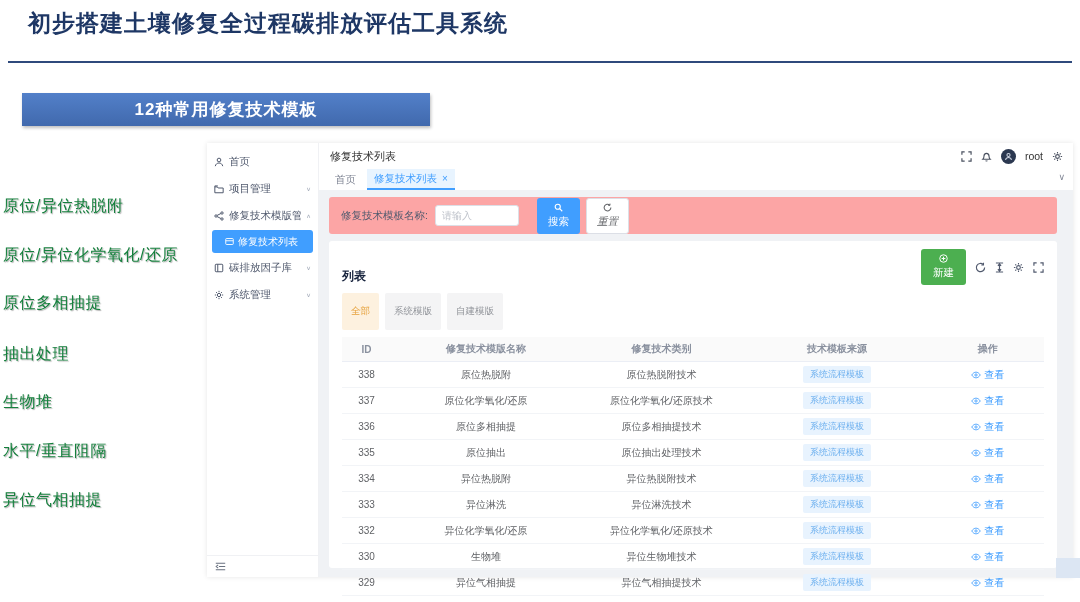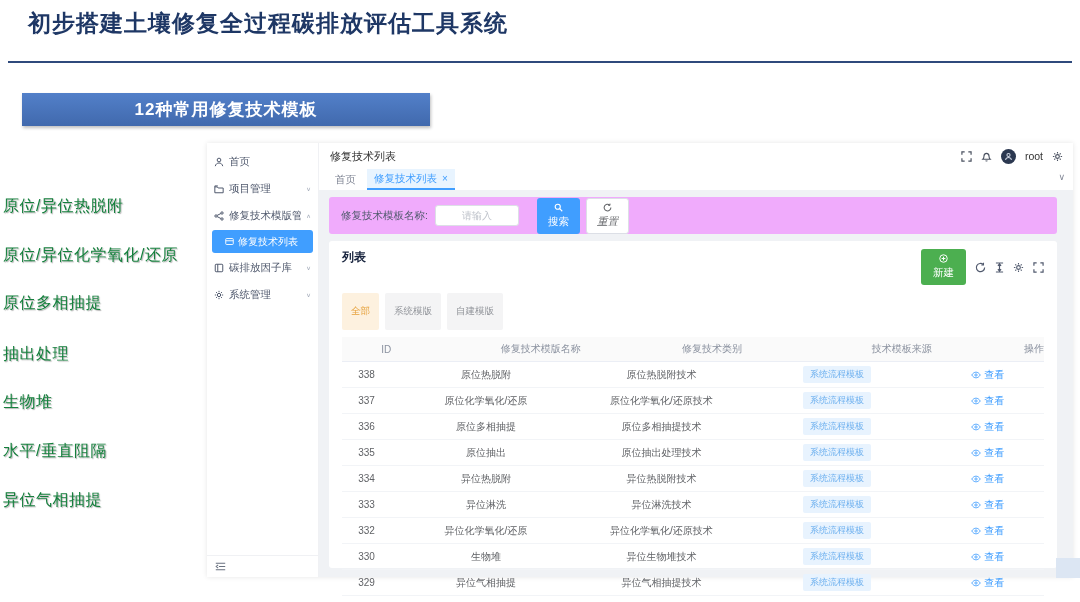--- a/index.html
+++ b/index.html
@@ -36,40 +36,40 @@
 
   .tabbar { height:21px; display:flex; align-items:stretch; padding-left:9px; gap:4px; flex:none; position:relative; }
   .tab { font-size:10.5px; color:#808695; display:flex; align-items:center; padding:0 7px; cursor:pointer; }
   .tab.active { background:#e8f4ff; color:#409eff; border-bottom:2px solid #409eff; gap:5px; }
   .tab .x { font-size:10px; }
   .tabbar-chev { position:absolute; right:8px; top:3px; font-size:9px; color:#808695; cursor:pointer; }
 
   .content { flex:1; background:#f0f2f5; padding:7px 16px 9px 10px; display:flex; flex-direction:column; gap:7px; min-height:0; }
 
   
-  .search-card { background:#f0abfc; border-radius:3px; height:37px; flex:none; display:flex; align-items:center; padding:0 12px; }
+  .search-card { background:#fca5a5; border-radius:3px; height:37px; flex:none; display:flex; align-items:center; padding:0 12px; }
   .search-label { font-size:10.5px; color:#515a6e; }
-  .search-input { width:84px; height:21px; border:1px solid #dcdfe6; border-radius:3px; margin-left:7px; padding:8px 6px; font-size:10px; color:#606266; font-family:"Liberation Sans",sans-serif; outline:none;text-align:center; }
+  .search-input { width:84px; height:21px; border:1px solid #dcdfe6; border-radius:3px; margin-left:7px; padding:8px 6px; font-size:10px; color:#606266; font-family:"Liberation Sans",sans-serif; outline:none; }
   .search-input::placeholder { color:#c0c4cc; }
   .btn { display:inline-flex; align-items:center; gap:3px; border-radius:3px; font-size:10.5px; padding:4px 10px; cursor:pointer; border:1px solid transparent; font-family:"Liberation Sans",sans-serif;flex-direction:column; }
   .btn-search { background:#409eff; color:#fff; margin-left:18px; }
   .btn-reset { background:#fff; color:#606266; border-color:#dcdfe6; margin-left:6px;font-style:italic; }
 
   
   .list-card { background:#fff; border-radius:3px; flex:1; min-height:0; display:flex; flex-direction:column; padding:8px 13px 4px; }
-  .list-head { display:flex; align-items:flex-start; flex:none; }
+  .list-head { display:flex; align-items:flex-end; flex:none; }
   .list-title { font-size:12px; font-weight:bold; color:#17233d; }
   .list-actions { margin-left:auto; display:flex; align-items:center; gap:9px; color:#515a6e; }
   .btn-new { background:#4caf50; color:#fff; padding:4px 11px; }
   .filters { display:flex; gap:6px; margin-top:8px; flex:none; }
   .chip { font-size:9.5px; padding:12px 9px; border-radius:2px; background:#f4f4f5; color:#909399; cursor:pointer; }
   .chip.active { background:#fdf1df; color:#e6a23c; }
 
   table { width:100%; border-collapse:collapse; table-layout:fixed; margin-top:7px; font-size:10px; }
-  thead th { background:#fafafa; color:#8a919f; font-weight:normal; padding:5px 0; border-bottom:1px solid #ebeef5; text-align:right; white-space:nowrap; }
+  thead th { background:#fafafa; color:#8a919f; font-weight:bold; padding:5px 0; border-bottom:1px solid #ebeef5; text-align:center; white-space:nowrap; }
   tbody td { padding:4px 0; border-bottom:1px solid #f2f4f7; color:#606266; text-align:center; white-space:nowrap; overflow:hidden; }
   .col-id { width:7%; } .col-name { width:27%; } .col-cat { width:23%; } .col-src { width:27%; } .col-op { width:16%; }
   .pill { display:inline-block; background:#e8f3fe; color:#6fb1ef; font-size:9px; padding:2px 7px; border-radius:2px; }
   .view { color:#409eff; display:inline-flex; align-items:center; gap:3px; cursor:pointer; }
 
   .pager { margin-top:auto; flex:none; display:flex; justify-content:flex-end; align-items:center; gap:6px; padding:9px 6px 6px; font-size:10px; color:#606266; }
   .page { min-width:19px; height:19px; border-radius:2px; background:#f4f4f5; color:#606266; display:flex; align-items:center; justify-content:center; cursor:pointer; font-size:10px; }
   .page.active { background:#409eff; color:#fff; }
   .page.nav { color:#b4bccc; }
 </style>

